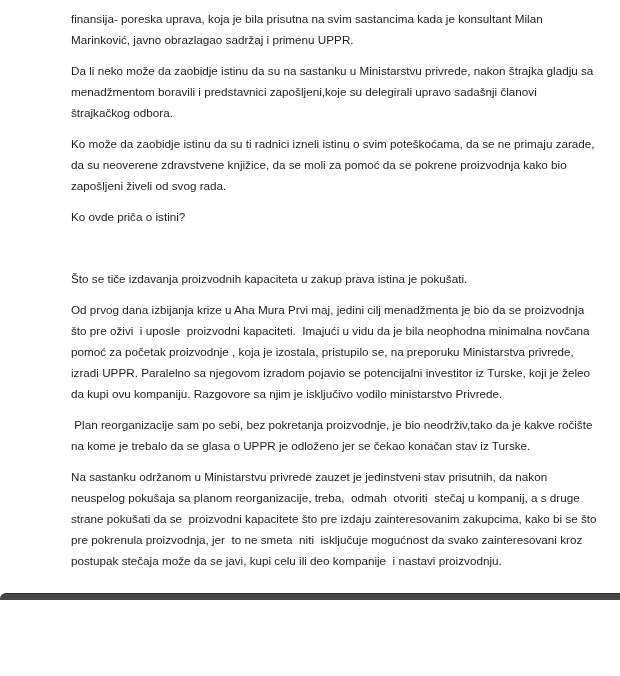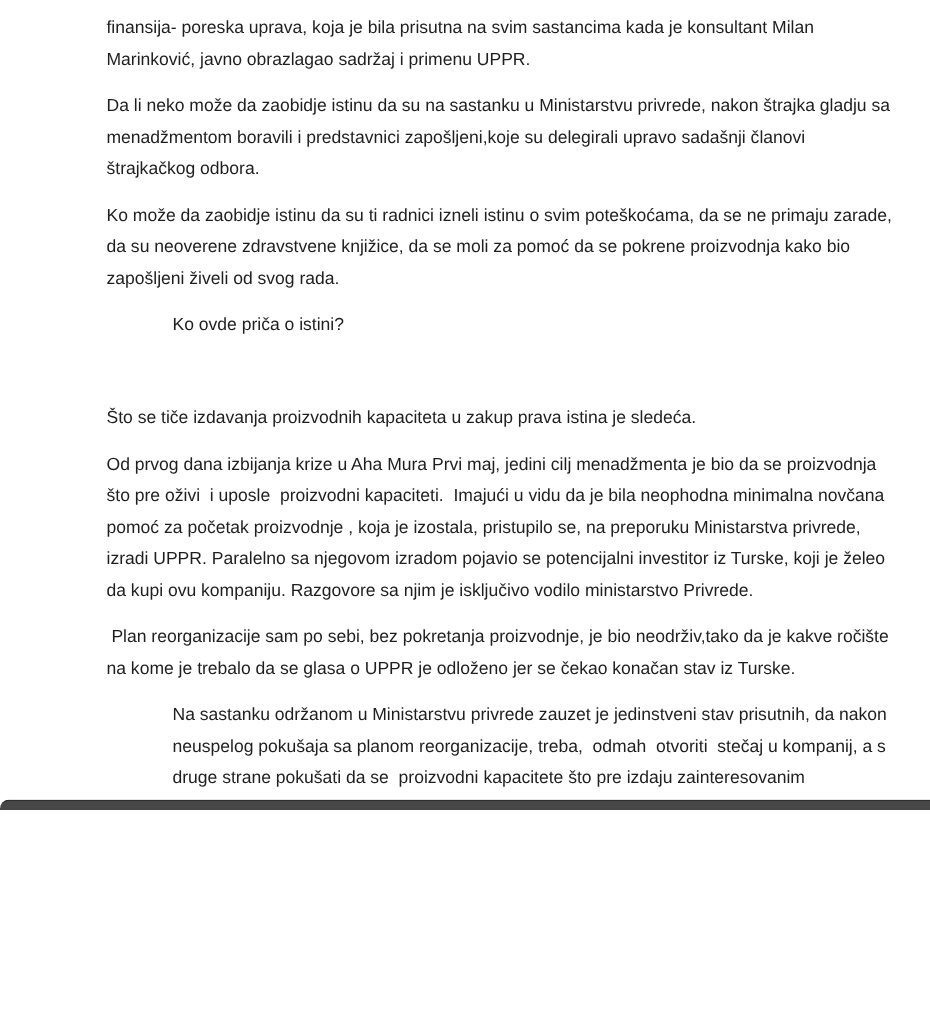--- a/index.html
+++ b/index.html
@@ -3,42 +3,41 @@
 <meta charset="utf-8">
 <style>
   html, body {
     margin: 0;
     padding: 0;
     background: #ffffff;
   }
   .page {
     position: relative;
     width: 620px;
-    height: 540px;
+    height: 600px;
     background: #ffffff;
     overflow: hidden;
     font-family: "Liberation Sans", sans-serif;
   }
   .text-block {
     position: absolute;
     left: 71px;
     top: 8px;
     width: 527px;
     color: #1e1e1e;
     font-size: 11.7px;
     line-height: 21px;
     text-align: left;
   }
   .text-block p {
     margin: 0 0 10px 0;
     white-space: pre-wrap;
   }
   .text-block p.gap-after {
     margin-bottom: 41px;
-    margin-left: 44px;
   }
   .bottom-bar {
     position: absolute;
     left: 0;
     right: 0;
     bottom: 0;
     height: 6px;
     background: #474747;
     border-top: 1px solid #2e2e2e;
     border-top-left-radius: 6px;
@@ -46,20 +45,20 @@
 </style>
 </head>
 <body>
 
 <div class="page">
   <div class="text-block">
     <p>finansija- poreska uprava, koja je bila prisutna na svim sastancima kada je konsultant Milan Marinković, javno obrazlagao sadržaj i primenu UPPR.</p>
     <p>Da li neko može da zaobidje istinu da su na sastanku u Ministarstvu privrede, nakon štrajka gladju sa menadžmentom boravili i predstavnici zapošljeni,koje su delegirali upravo sadašnji članovi štrajkačkog odbora.</p>
     <p>Ko može da zaobidje istinu da su ti radnici izneli istinu o svim poteškoćama, da se ne primaju zarade, da su neoverene zdravstvene knjižice, da se moli za pomoć da se pokrene proizvodnja kako bio zapošljeni živeli od svog rada.</p>
     <p class="gap-after">Ko ovde priča o istini?</p>
-    <p>Što se tiče izdavanja proizvodnih kapaciteta u zakup prava istina je sledeća.</p>
+    <p>Što se tiče izdavanja proizvodnih kapaciteta u zakup prava istina je pokušati.</p>
     <p>Od prvog dana izbijanja krize u Aha Mura Prvi maj, jedini cilj menadžmenta je bio da se proizvodnja što pre oživi  i uposle  proizvodni kapaciteti.  Imajući u vidu da je bila neophodna minimalna novčana pomoć za početak proizvodnje , koja je izostala, pristupilo se, na preporuku Ministarstva privrede, izradi UPPR. Paralelno sa njegovom izradom pojavio se potencijalni investitor iz Turske, koji je želeo da kupi ovu kompaniju. Razgovore sa njim je isključivo vodilo ministarstvo Privrede.</p>
     <p> Plan reorganizacije sam po sebi, bez pokretanja proizvodnje, je bio neodrživ,tako da je kakve ročište na kome je trebalo da se glasa o UPPR je odloženo jer se čekao konačan stav iz Turske.</p>
     <p class="gap-after">Na sastanku održanom u Ministarstvu privrede zauzet je jedinstveni stav prisutnih, da nakon neuspelog pokušaja sa planom reorganizacije, treba,  odmah  otvoriti  stečaj u kompanij, a s druge strane pokušati da se  proizvodni kapacitete što pre izdaju zainteresovanim zakupcima, kako bi se što pre pokrenula proizvodnja, jer  to ne smeta  niti  isključuje mogućnost da svako zainteresovani kroz postupak stečaja može da se javi, kupi celu ili deo kompanije  i nastavi proizvodnju.</p>
 
   </div>
   <div class="bottom-bar"></div>
 </div>
 
 </body></html>

